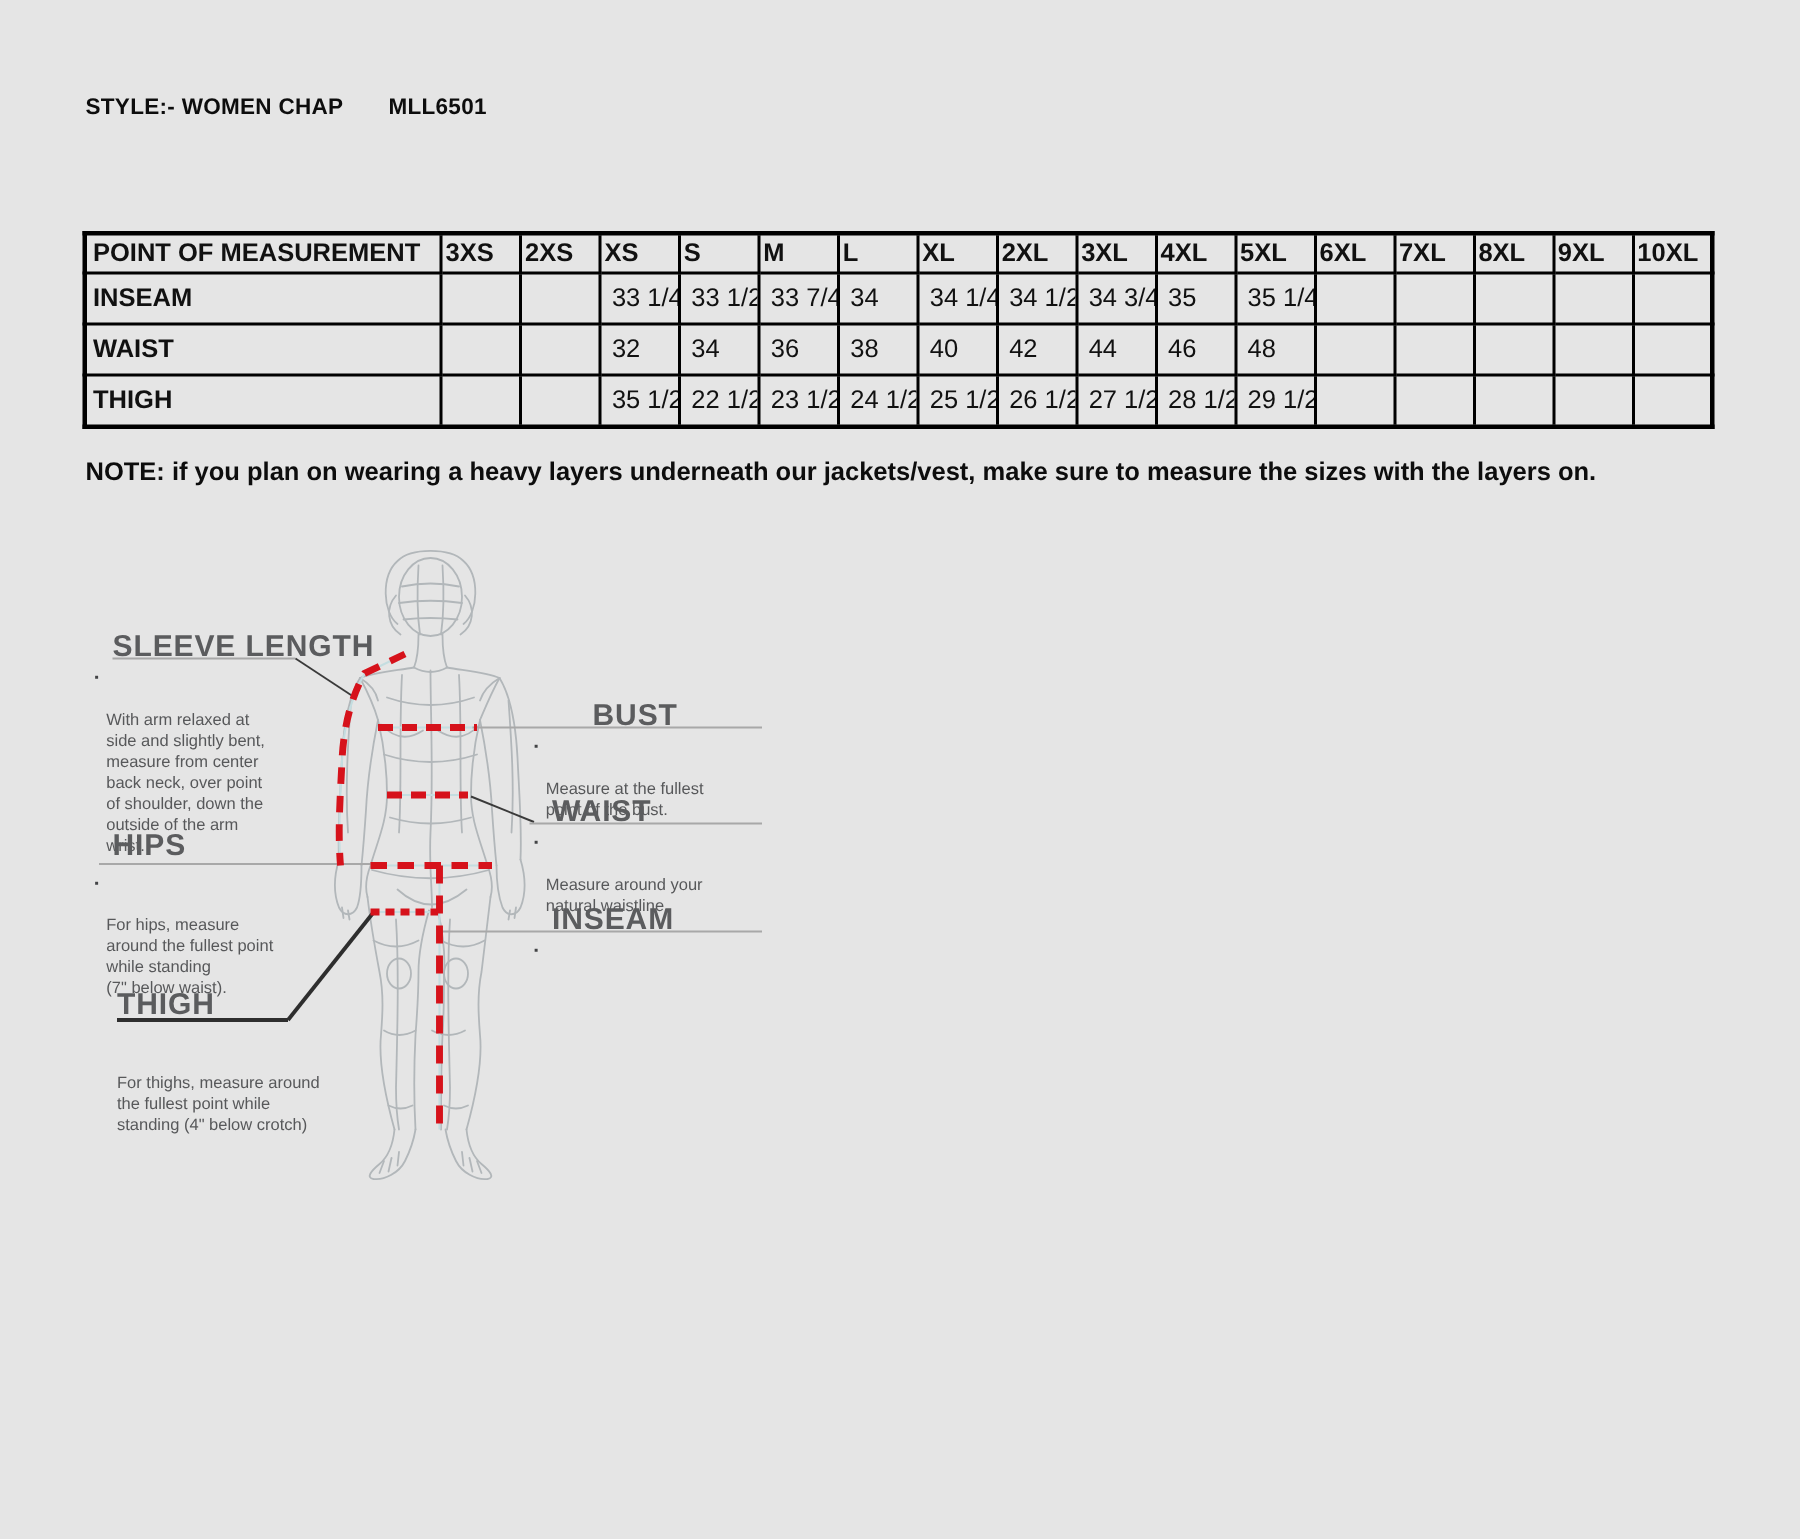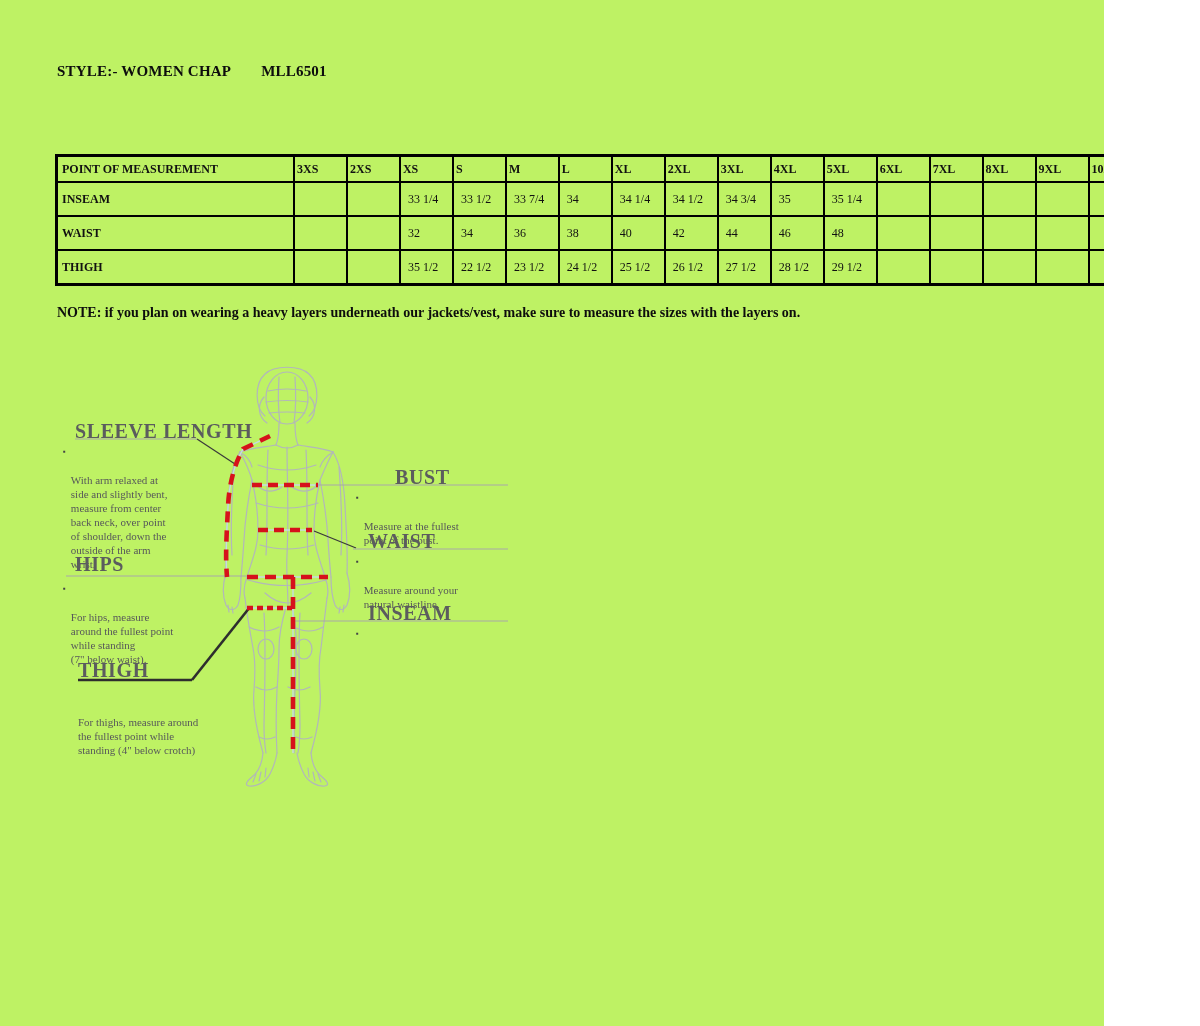--- a/index.html
+++ b/index.html
@@ -1,35 +1,35 @@
 <!DOCTYPE html>
 <html><head>
 <meta charset="utf-8">
 <style>
   html,body{margin:0;padding:0;background:#fff;}
-  .page{position:relative;width:1104px;height:1026px;background:#bef264;
-        font-family:Liberation Serif, serif;color:#111;overflow:hidden;}
+  .page{position:relative;width:1200px;height:1026px;background:#e5e5e5;
+        font-family:Liberation Sans, sans-serif;color:#111;overflow:hidden;}
 
   
   .doc-title{position:absolute;left:57px;top:63px;font-size:15px;font-weight:700;
              letter-spacing:.2px;color:#0d0d0d;}
   .doc-title .code{margin-left:30px;}
 
   
   .size-table{position:absolute;left:55px;top:154px;width:1088px;
-              border-collapse:collapse;table-layout:fixed;font-size:12px;}
+              border-collapse:collapse;table-layout:fixed;font-size:17px;}
   .size-table th,.size-table td{border:2px solid #000;overflow:hidden;white-space:nowrap;}
   .size-table{border:3px solid #000;}
   .size-table th{height:24px;font-weight:700;text-align:left;padding:0 2px;}
   .size-table th.col-label{text-align:left;padding-left:4px;width:229px;}
   .size-table td{height:30px;font-weight:400;text-align:left;padding-left:7px;}
   .size-table td.row-label{font-weight:700;padding-left:4px;}
 
   
-  .note{position:absolute;left:57px;top:305px;font-size:14px;font-weight:700;color:#0d0d0d;}
+  .note{position:absolute;left:57px;top:305px;font-size:17px;font-weight:700;color:#0d0d0d;}
 
   
   .dlabel{position:absolute;color:#58595b;}
   .dlabel .hd{font-size:20px;font-weight:700;letter-spacing:.6px;color:#5b5c5e;}
   .desc{position:absolute;display:flex;gap:5px;font-size:11px;line-height:14px;color:#57585a;}
   .desc .bullet{font-size:8px;line-height:14px;color:#434446;}
   .desc .txt{white-space:pre-line;margin-top:28px;}
 
   svg{position:absolute;left:60px;top:355px;}
 </style>

